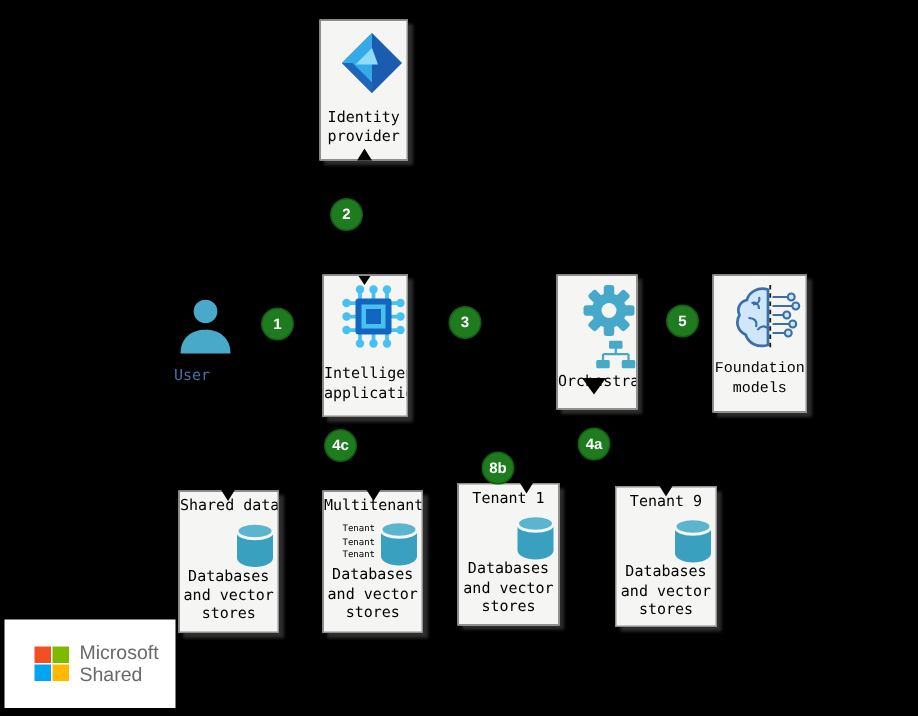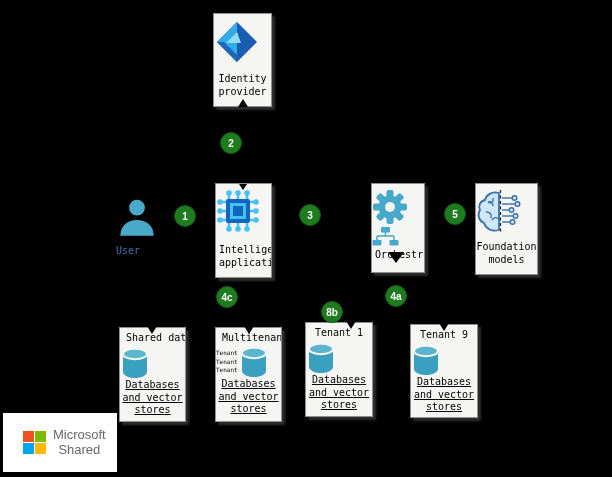--- a/index.html
+++ b/index.html
@@ -1,56 +1,56 @@
 <!DOCTYPE html>
 <html><head>
 <meta charset="utf-8">
 <style>
   html,body{margin:0;padding:0;background:#000;}
   .canvas{position:relative;width:612px;height:477px;background:#000;overflow:hidden;
           font-family:"DejaVu Sans Mono",monospace;color:#000;}
   .box{position:absolute;background:#f5f5f3;border:1px solid #8f8f8f;
        box-shadow:3px 3px 2px rgba(128,128,128,0.35);
-       display:flex;flex-direction:column;align-items:flex-start;
+       display:flex;flex-direction:column;align-items:flex-end;
        overflow:hidden;font-size:10px;box-sizing:border-box;}
   .n-identity{left:213px;top:13px;width:59px;height:94px;}
   .n-intel{left:215px;top:183px;width:57px;height:95px;}
   .n-orch{left:371px;top:183px;width:54px;height:90px;}
-  .n-found{left:475px;top:183px;width:63px;height:92px;}
+  .n-found{left:475px;top:183px;width:63px;height:92px;font-family:Liberation Mono, monospace;}
   .n-shared{left:119px;top:327px;width:67px;height:95px;}
   .n-multi{left:215px;top:327px;width:67px;height:95px;}
   .n-t1{left:305px;top:322px;width:68px;height:95px;}
   .n-t2{left:410px;top:324px;width:68px;height:94px;}
   .lbl{width:100%;line-height:1.25;text-align:center;margin-top:auto;padding-bottom:8px;}
   .n-intel .lbl,.n-orch .lbl{text-align:left;padding-left:3px;}
   .n-orch .lbl{white-space:nowrap;margin-top:2px;padding-bottom:0;}
   .title{width:100%;line-height:1.3;margin-top:3px;text-align:center;white-space:nowrap;flex:none;}
   .n-shared .title,.n-multi .title{text-align:left;padding-left:6px;}
-  .dbtext{width:100%;margin-top:auto;padding-bottom:19px;text-align:center;line-height:1.25;text-decoration:underline;}
+  .dbtext{width:100%;margin-top:auto;padding-bottom:19px;text-align:center;line-height:1.25;}
   .cyl{margin-top:3px;flex:none;}
   .mt-row{display:flex;align-items:center;margin-top:2px;flex:none;}
   .mt-tenants{font-size:6px;line-height:1.45;text-align:left;margin-right:1px;}
   .icon-top{margin-top:5px;flex:none;}
   .user-wrap{position:absolute;left:116px;top:198px;width:44px;text-align:left;}
   .user-label{color:#4472a8;font-size:10px;margin-top:1px;}
   .step{position:absolute;width:22px;height:22px;border-radius:50%;background:#1e7c1e;
         border:1px solid #145c14;color:#fff;display:flex;align-items:center;justify-content:center;
         font-family:"Liberation Sans",sans-serif;font-size:10px;font-weight:bold;box-sizing:border-box;z-index:6;}
   .st1{left:174px;top:205px}.st2{left:220px;top:132px}.st3{left:299px;top:204px}
   .st5{left:444px;top:203px}.st4a{left:385px;top:285px}.st4b{left:321px;top:301px}.st4c{left:216px;top:286px}
   .arr{position:absolute;width:0;height:0;z-index:5;}
   .a-up-idp{left:238px;top:99px;border-left:5px solid transparent;border-right:5px solid transparent;border-bottom:8px solid #000;}
   .a-dn-intel{left:239px;top:184px;border-left:4px solid transparent;border-right:4px solid transparent;border-top:6px solid #000;}
   .a-dn-orch{left:388px;top:252px;border-left:8px solid transparent;border-right:8px solid transparent;border-top:11px solid #000;}
   .a-dn-shared{left:147px;top:326px;border-left:5px solid transparent;border-right:5px solid transparent;border-top:8px solid #000;}
   .a-dn-multi{left:244px;top:326px;border-left:5px solid transparent;border-right:5px solid transparent;border-top:8px solid #000;}
   .a-dn-t1{left:346px;top:321px;border-left:5px solid transparent;border-right:5px solid transparent;border-top:8px solid #000;}
   .a-dn-t2{left:439px;top:323px;border-left:5px solid transparent;border-right:5px solid transparent;border-top:8px solid #000;}
   .brand{position:absolute;left:3px;top:413px;width:114px;height:59px;background:#fff;
-         display:flex;align-items:center;padding-left:20px;box-sizing:border-box;gap:7px;text-align:center;}
+         display:flex;align-items:center;padding-left:20px;box-sizing:border-box;gap:7px;}
   .mslogo{display:grid;grid-template-columns:11px 11px;grid-template-rows:11px 11px;gap:1px;flex:none;}
   .ms-sq{width:11px;height:11px;}
   .brand-text{font-family:"Liberation Sans",sans-serif;font-size:13px;color:#6b6867;line-height:1.1;}
 </style>
 </head>
 <body>
 
 <div class="canvas">
 
   <div class="box n-identity">

